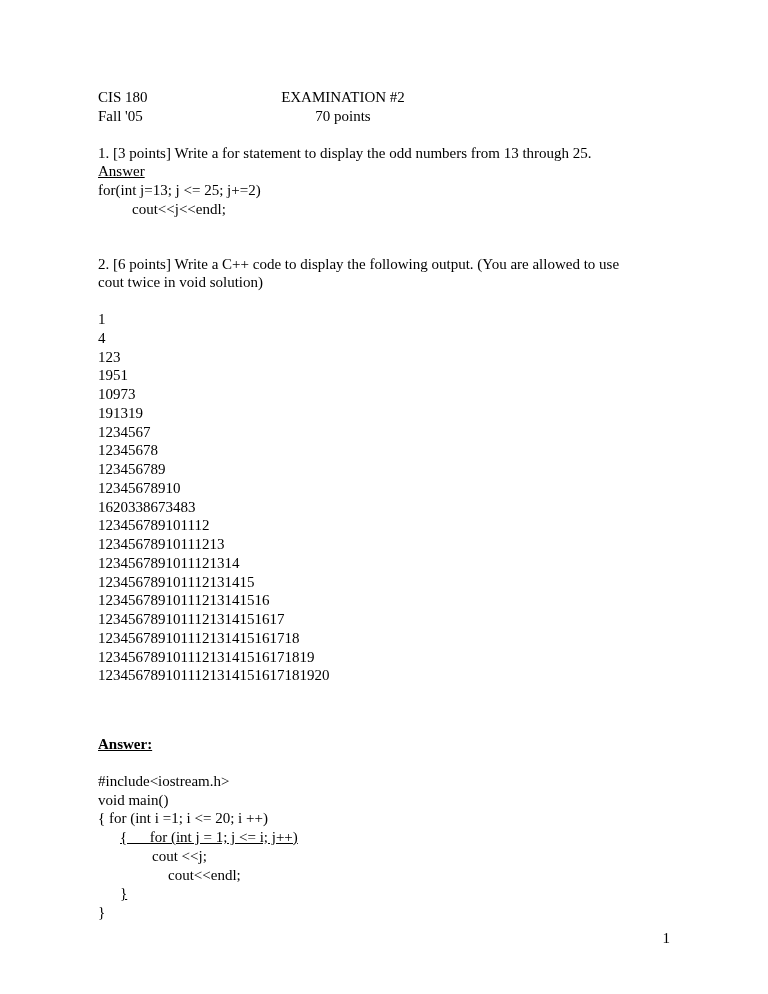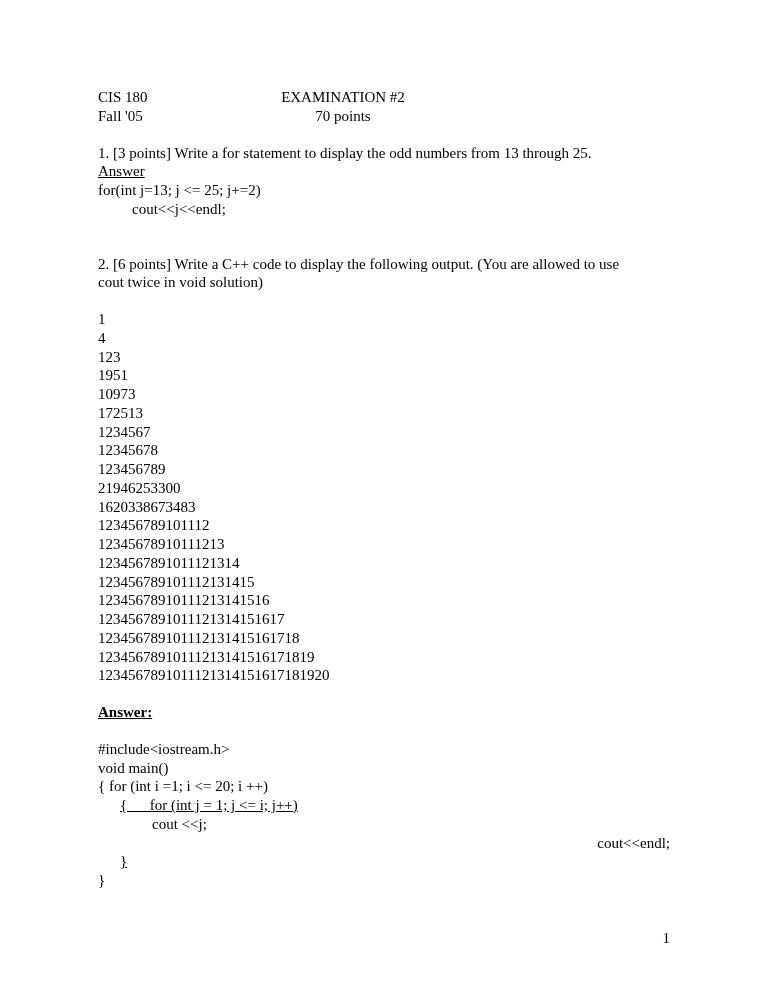--- a/index.html
+++ b/index.html
@@ -34,34 +34,34 @@
       padding-left: 36px;
     }
     .sp {
       height: 18px;
     }
     .underline {
       text-decoration: underline;
     }
     .bold {
       font-weight: bold;
+      margin-top: 32px;
     }
     .indent {
       padding-left: 34px;
     }
     .indent2 {
       padding-left: 22px;
       text-decoration: underline;
     }
     .indent3 {
       padding-left: 54px;
     }
     .indent5 {
       padding-left: 70px;
-      text-align: right;
     }
     .page-num {
       position: absolute;
       bottom: 46px;
       right: 98px;
       font-size: 15px;
     }
     .mono {
       white-space: pre;
     }
@@ -92,25 +92,25 @@
 <div>2. [6 points] Write a C++ code to display the following output. (You are allowed to use</div>
 <div>cout twice in void solution)</div>
 
 <div class="sp"></div>
 
 <div>1</div>
 <div>4</div>
 <div>123</div>
 <div>1951</div>
 <div>10973</div>
-<div>172513</div>
+<div>191319</div>
 <div>1234567</div>
 <div>12345678</div>
 <div>123456789</div>
-<div>21946253300</div>
+<div>12345678910</div>
 <div>1620338673483</div>
 <div>123456789101112</div>
 <div>12345678910111213</div>
 <div>1234567891011121314</div>
 <div>123456789101112131415</div>
 <div>12345678910111213141516</div>
 <div>1234567891011121314151617</div>
 <div>123456789101112131415161718</div>
 <div>12345678910111213141516171819</div>
 <div>1234567891011121314151617181920</div>

